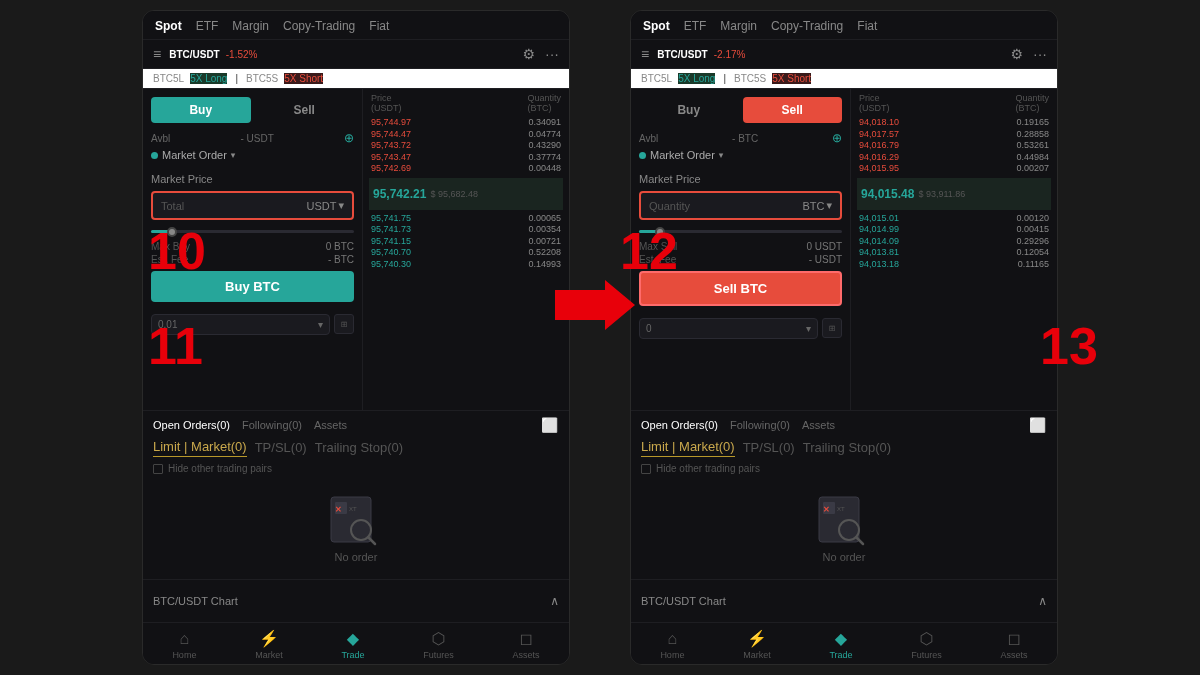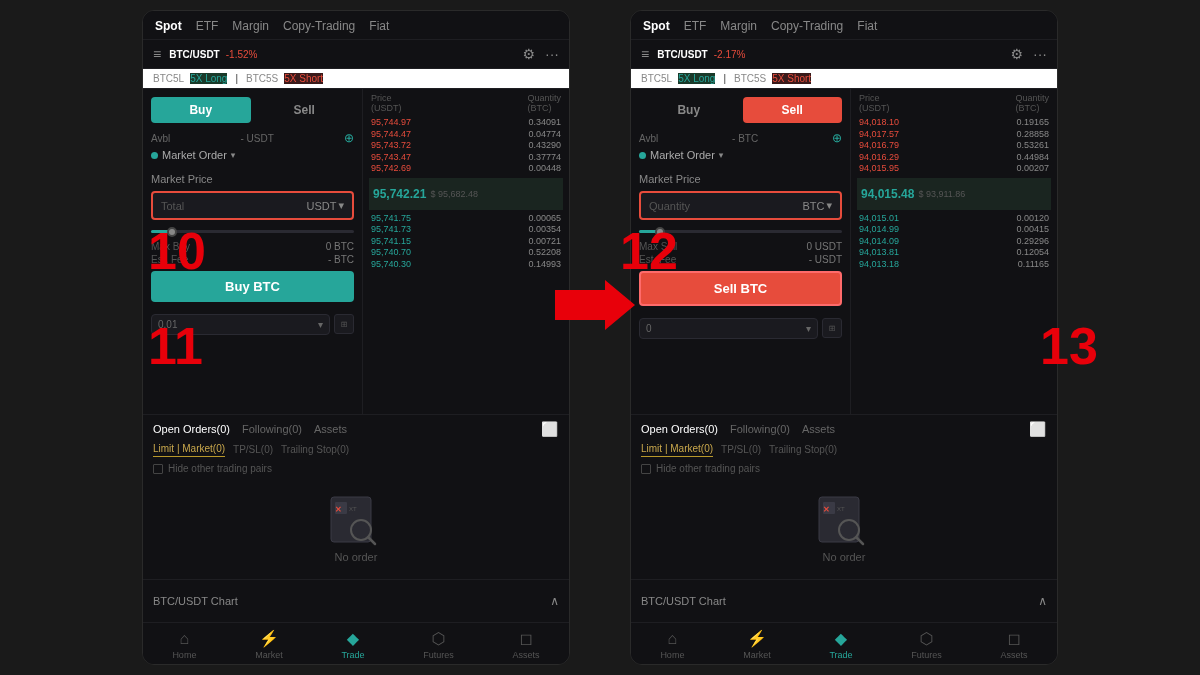--- a/index.html
+++ b/index.html
@@ -423,21 +423,21 @@
 
     
     .filter-tabs {
       display: flex;
       align-items: center;
       gap: 8px;
       margin-bottom: 6px;
     }
 
     .filter-tab {
-      font-size: 10px;
+      font-size: 13px;
       color: #555;
       cursor: pointer;
       padding: 2px 0;
     }
 
     .filter-tab.active {
       border-bottom: 1px solid #b8982a;
       color: #c9a84c;
     }
 

